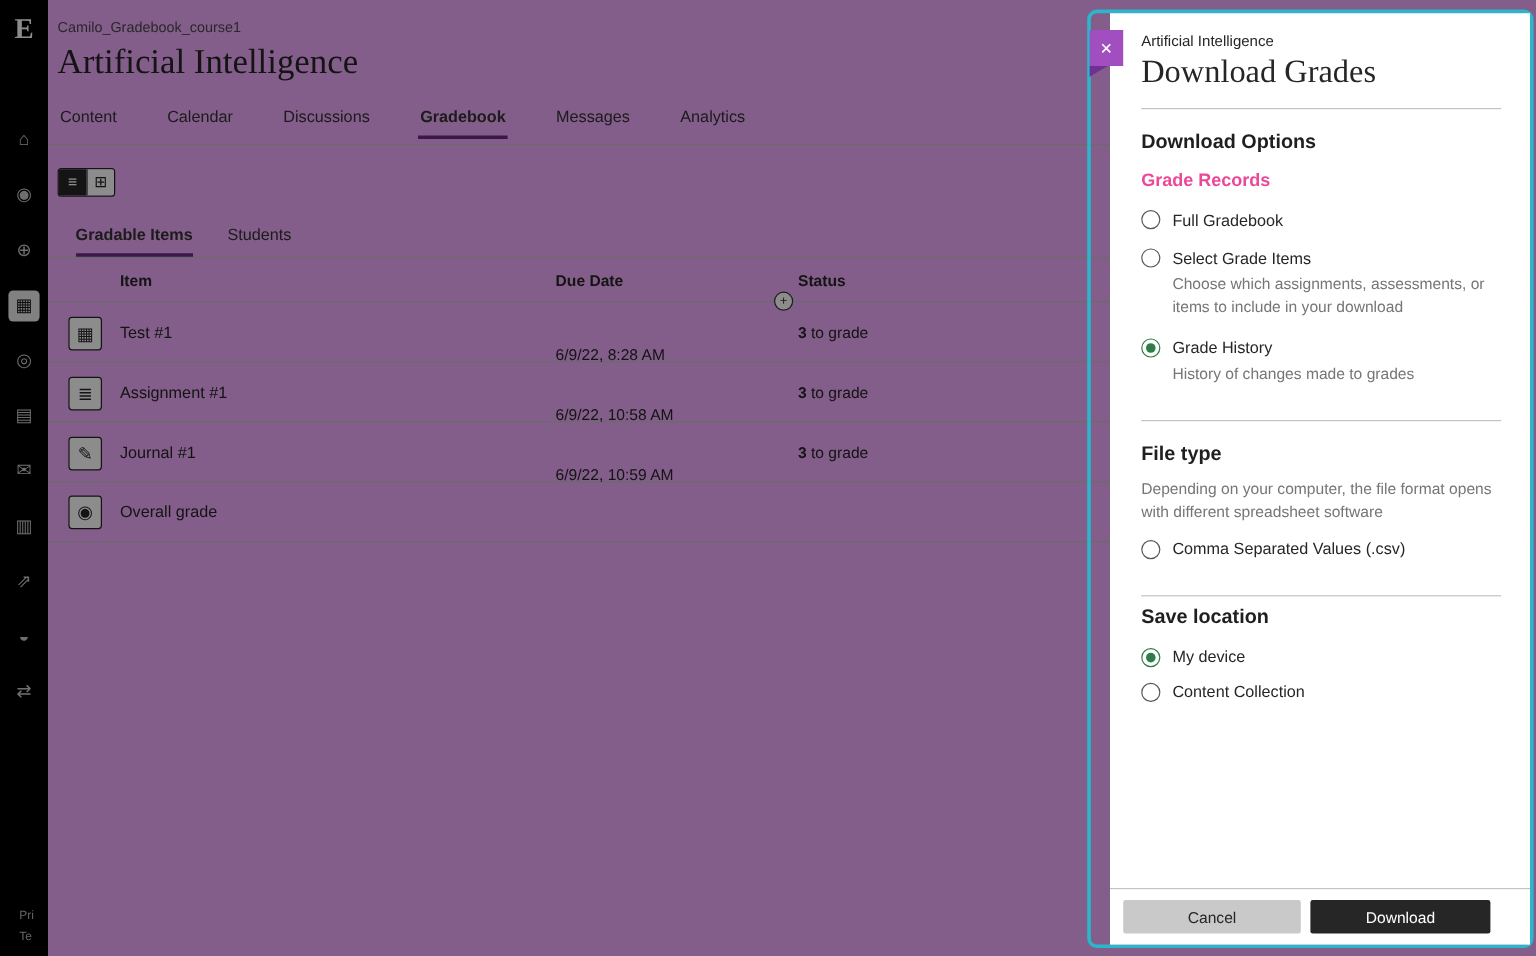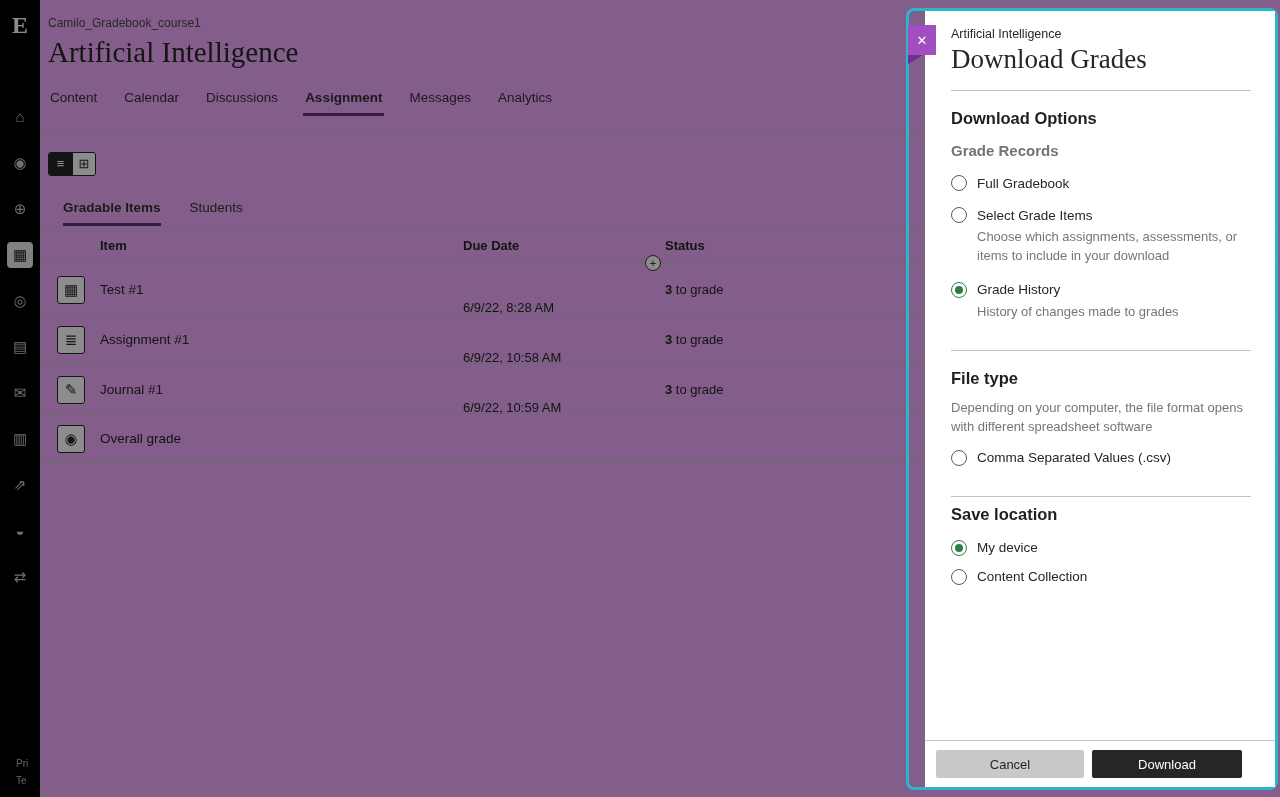--- a/index.html
+++ b/index.html
@@ -10,21 +10,21 @@
   .sidebar { position:absolute; top:0; left:0; bottom:0; width:40px; background:#000; z-index:10; }
   .logo { position:absolute; top:12px; left:0; width:40px; text-align:center; font-size:24px; font-weight:bold; color:#fff; font-family:"Liberation Serif",serif; }
   .nav-icon { position:absolute; left:7px; width:26px; height:26px; border-radius:4px; color:#c9c9c9; font-size:15px; line-height:26px; text-align:center; cursor:pointer; }
   .nav-icon.active { background:rgba(255,255,255,.92); color:#111; }
   .side-footer { position:absolute; bottom:8px; left:16px; font-size:10px; color:#b5b5b5; line-height:1.7; }
 
   
   .content { position:absolute; left:40px; top:0; right:0; bottom:0; background:#f0abfc; }
   .course-id { padding:16px 0 0 8px; font-size:12px; color:#4a4a4a; }
   .course-title { padding:6px 0 0 8px; font-family:"Liberation Serif",serif; font-weight:normal; font-size:29px; color:#262626; }
-  .course-tabs { display:flex; gap:23px; padding:21px 0 16px 8px; border-bottom:1px solid #c3c3c3; }
+  .course-tabs { display:flex; gap:38px; padding:21px 0 4px 8px; border-bottom:1px solid #c3c3c3; }
   .course-tab { font-size:13.5px; color:#333; padding:0 2px 11px; cursor:pointer; }
   .course-tab.active { font-weight:bold; box-shadow:inset 0 -3px 0 #682e84; }
 
   .view-toggle { display:inline-flex; margin:19px 0 0 8px; border:1px solid #262626; border-radius:3px; overflow:hidden; }
   .vt { width:23px; height:22px; border:none; background:#fff; font-size:13px; line-height:20px; cursor:pointer; color:#262626; }
   .vt + .vt { border-left:1px solid #262626; }
   .vt.selected { background:#262626; color:#fff; }
 
   .gb-bar { margin-top:24px; border-bottom:1px solid #c3c3c3; }
   .gb-tabs { display:flex; gap:29px; padding-left:23px; }
@@ -48,21 +48,21 @@
   .peek-wrap { position:absolute; left:906px; top:8px; width:372px; height:782px; border:3px solid #2bb6cb; border-radius:8px; z-index:100; }
   .panel { position:absolute; top:0; right:0; width:350px; height:100%; background:#fff; }
   .panel-close { position:absolute; left:-1px; top:14px; width:28px; height:30px; background:#a04ec0; border:none; color:#fff; font-size:13px; cursor:pointer; z-index:5; }
   .panel-close::after { content:""; position:absolute; left:0; top:100%; width:0; height:0; border-top:9px solid #6d3193; border-right:15px solid transparent; }
 
   .p-body { padding:0 24px 0 26px; }
   .p-context { margin-top:16px; font-size:12.5px; color:#262626; }
   .p-title { margin-top:3px; font-family:"Liberation Serif",serif; font-weight:normal; font-size:27px; color:#262626; }
   .p-divider { margin-top:15px; border-top:1px solid #c3c3c3; }
   .p-h1 { margin-top:18px; font-size:16.5px; font-weight:bold; color:#1f1f1f; }
-  .p-h2 { margin-top:14px; font-size:15px; font-weight:bold; color:#737373; }
+  .p-h2 { margin-top:14px; font-size:15px; font-weight:bold; color:#ec4899; }
 
   .opt { display:flex; align-items:center; gap:10px; margin-top:16px; cursor:pointer; }
   .opt-label { font-size:13.5px; color:#262626; }
   .opt-desc { margin:5px 0 0 26px; font-size:13px; color:#767676; line-height:1.45; max-width:300px; }
   .sec-desc { margin-top:10px; font-size:13px; color:#767676; line-height:1.5; max-width:300px; }
 
   .radio { width:16px; height:16px; border:1.5px solid #595959; border-radius:50%; flex:none; position:relative; background:#fff; }
   .radio.selected { border-color:#2e7d46; }
   .radio.selected::after { content:""; position:absolute; inset:3px; background:#2e7d46; border-radius:50%; }
 
@@ -94,21 +94,21 @@
 </aside>
 
 <main class="content">
   <div class="course-id">Camilo_Gradebook_course1</div>
   <h1 class="course-title">Artificial Intelligence</h1>
 
   <nav class="course-tabs">
     <div class="course-tab">Content</div>
     <div class="course-tab">Calendar</div>
     <div class="course-tab">Discussions</div>
-    <div class="course-tab active">Assignment</div>
+    <div class="course-tab active">Gradebook</div>
     <div class="course-tab">Messages</div>
     <div class="course-tab">Analytics</div>
   </nav>
 
   <div class="view-toggle">
     <button class="vt selected"><span>≡</span></button>
     <button class="vt"><span>⊞</span></button>
   </div>
 
   <div class="gb-bar">

